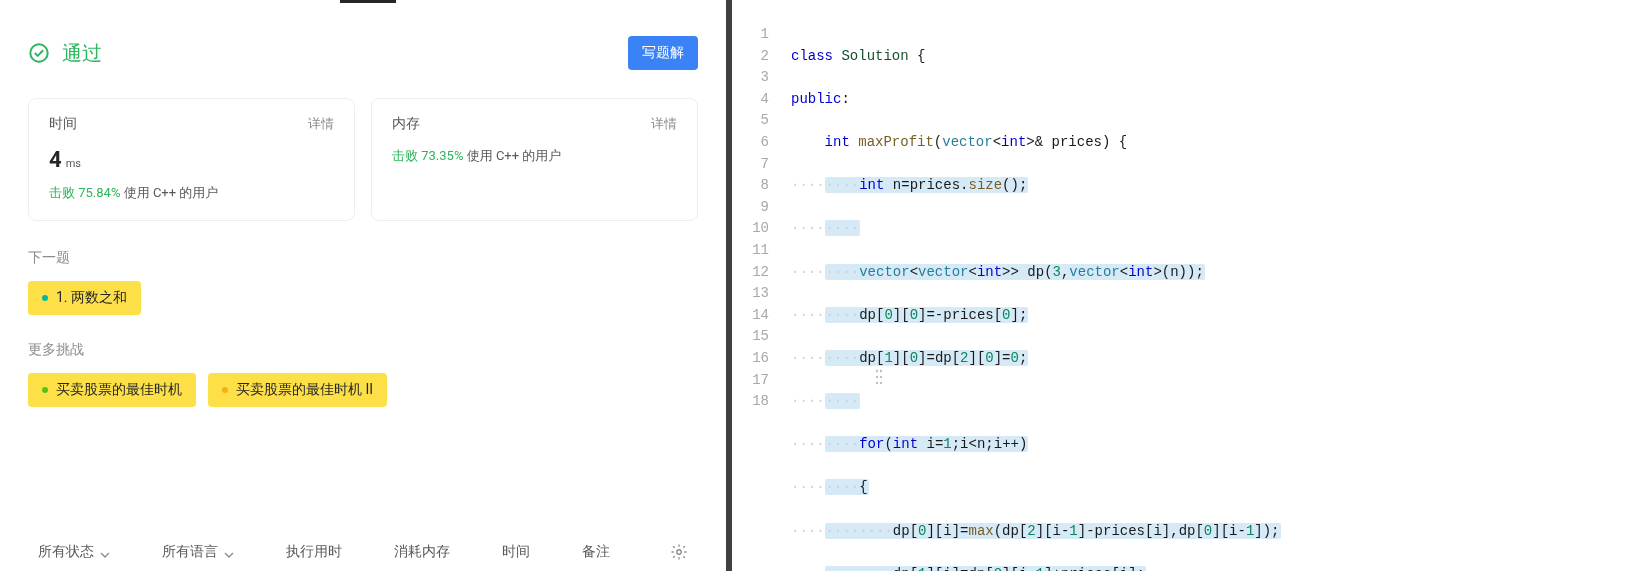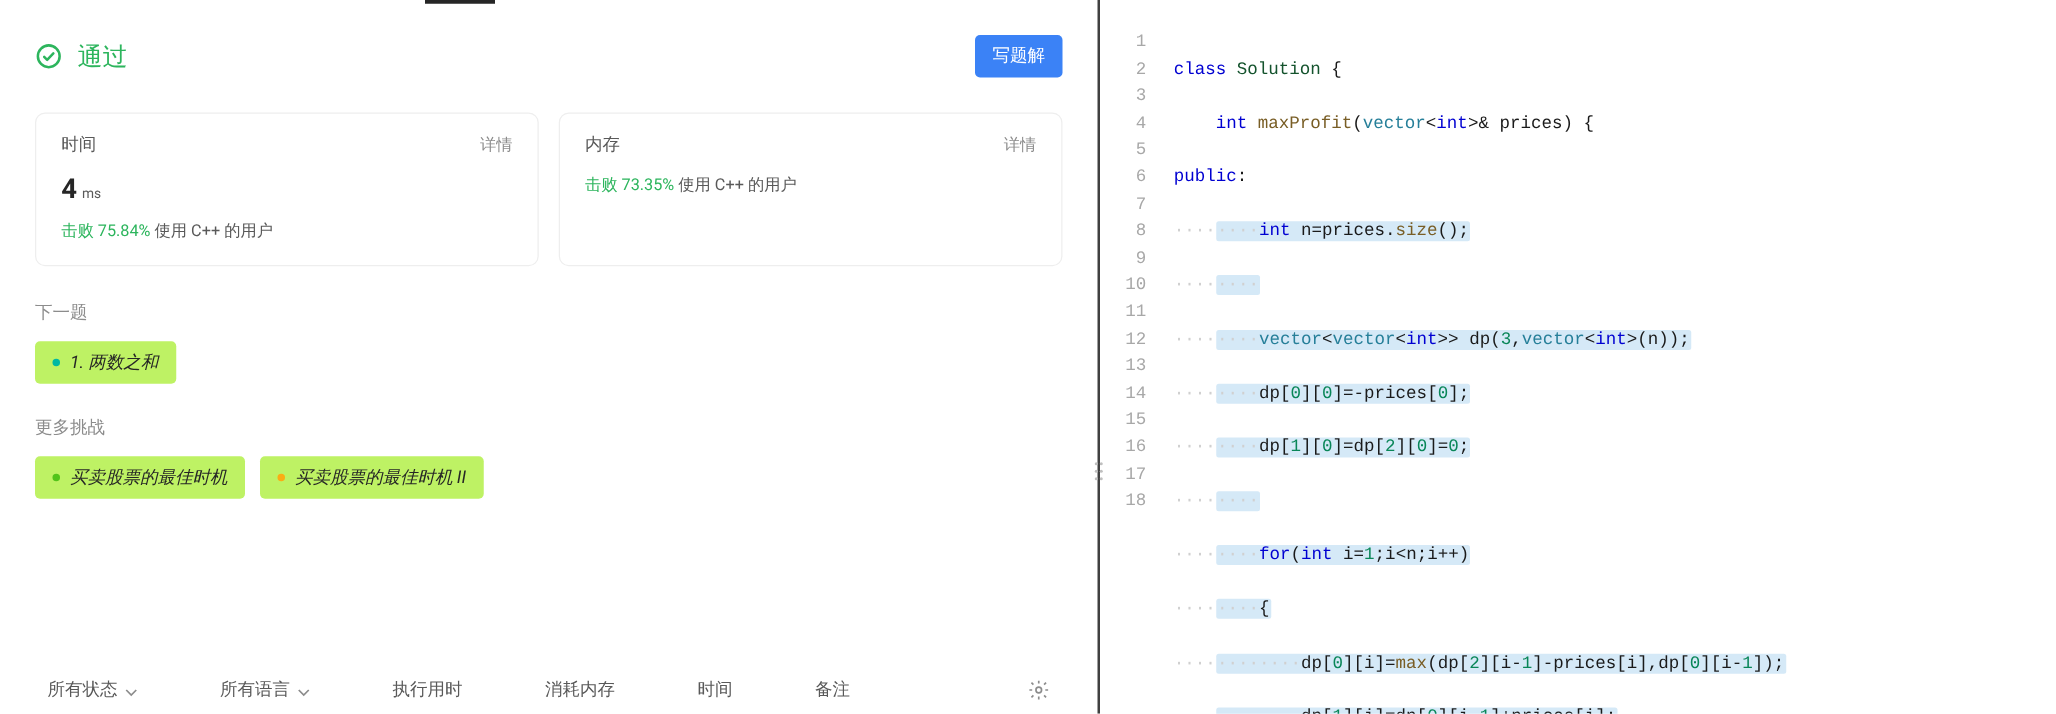--- a/index.html
+++ b/index.html
@@ -11,25 +11,25 @@
     width: 1645px;
     height: 571px;
     overflow: hidden;
   }
   .layout {
     display: flex;
     height: 100%;
   }
   
   .left {
-    width: 880px;
-    border-right: 2px solid #404040;
+    width: 732px;
+    border-right: 6px solid #404040;
     padding: 0 0 0 0;
     display: flex;
-    flex-direction: row;
+    flex-direction: column;
     position: relative;
   }
   .tab-strip {
     height: 8px;
     position: relative;
   }
   .tab-underline {
     position: absolute;
     top: 0;
     left: 340px;
@@ -127,38 +127,37 @@
     font-size: 14px;
     margin-bottom: 14px;
   }
   .chip-row {
     display: flex;
     gap: 12px;
     flex-wrap: wrap;
     margin-bottom: 26px;
   }
   .chip {
-    background: #bef264;
+    background: #fde047;
     border-radius: 4px;
     padding: 8px 14px;
     display: flex;
     align-items: center;
     gap: 8px;
     font-size: 14px;
     color: #262626;
     cursor: pointer;
-    font-style: italic;
   }
   .dot { width: 6px; height: 6px; border-radius: 50%; display: inline-block; }
   .dot-teal { background: #00b8a3; }
   .dot-green { background: #52c41a; }
   .dot-orange { background: #faad14; }
   .filter-row {
     display: flex;
-    gap: 66px;
+    gap: 52px;
     padding: 18px 10px 10px;
     border-top: 1px solid transparent;
     color: #595959;
     font-size: 14px;
     align-items: center;
     margin-top: auto;
   }
   .filter-item {
     display: flex;
     align-items: center;
@@ -360,22 +359,22 @@
       <div>12</div>
       <div>13</div>
       <div>14</div>
       <div>15</div>
       <div>16</div>
       <div>17</div>
       <div>18</div>
     </div>
     <div class="code">
 <div class="code-line"><span class="kw">class</span> <span class="classname">Solution</span> {</div>
+<div class="code-line"><span class="kw">public</span>:</div>
 <div class="code-line">    <span class="kw">int</span> <span class="func">maxProfit</span>(<span class="type">vector</span>&lt;<span class="kw">int</span>&gt;&amp; <span>prices</span>) {</div>
-<div class="code-line"><span class="kw">public</span>:</div>
 <div class="code-line"><span class="ws-dot">····</span><span class="hl"><span class="ws-dot">····</span><span class="kw">int</span> <span>n</span>=<span>prices</span>.<span class="func">size</span>();</span></div>
 <div class="code-line"><span class="ws-dot">····</span><span class="hl"><span class="ws-dot">····</span></span></div>
 <div class="code-line"><span class="ws-dot">····</span><span class="hl"><span class="ws-dot">····</span><span class="type">vector</span>&lt;<span class="type">vector</span>&lt;<span class="kw">int</span>&gt;&gt; <span>dp</span>(<span class="num">3</span>,<span class="type">vector</span>&lt;<span class="kw">int</span>&gt;(<span>n</span>));</span></div>
 <div class="code-line"><span class="ws-dot">····</span><span class="hl"><span class="ws-dot">····</span><span>dp</span>[<span class="num">0</span>][<span class="num">0</span>]=-<span>prices</span>[<span class="num">0</span>];</span></div>
 <div class="code-line"><span class="ws-dot">····</span><span class="hl"><span class="ws-dot">····</span><span>dp</span>[<span class="num">1</span>][<span class="num">0</span>]=<span>dp</span>[<span class="num">2</span>][<span class="num">0</span>]=<span class="num">0</span>;</span></div>
 <div class="code-line"><span class="ws-dot">····</span><span class="hl"><span class="ws-dot">····</span></span></div>
 <div class="code-line"><span class="ws-dot">····</span><span class="hl"><span class="ws-dot">····</span><span class="kw">for</span>(<span class="kw">int</span> <span>i</span>=<span class="num">1</span>;<span>i</span>&lt;<span>n</span>;<span>i</span>++)</span></div>
 <div class="code-line"><span class="ws-dot">····</span><span class="hl"><span class="ws-dot">····</span>{</span></div>
 <div class="code-line"><span class="ws-dot">····</span><span class="hl"><span class="ws-dot">········</span><span>dp</span>[<span class="num">0</span>][<span>i</span>]=<span class="func">max</span>(<span>dp</span>[<span class="num">2</span>][<span>i</span>-<span class="num">1</span>]-<span>prices</span>[<span>i</span>],<span>dp</span>[<span class="num">0</span>][<span>i</span>-<span class="num">1</span>]);</span></div>
 <div class="code-line"><span class="ws-dot">····</span><span class="hl"><span class="ws-dot">········</span><span>dp</span>[<span class="num">1</span>][<span>i</span>]=<span>dp</span>[<span class="num">0</span>][<span>i</span>-<span class="num">1</span>]+<span>prices</span>[<span>i</span>];</span></div>

